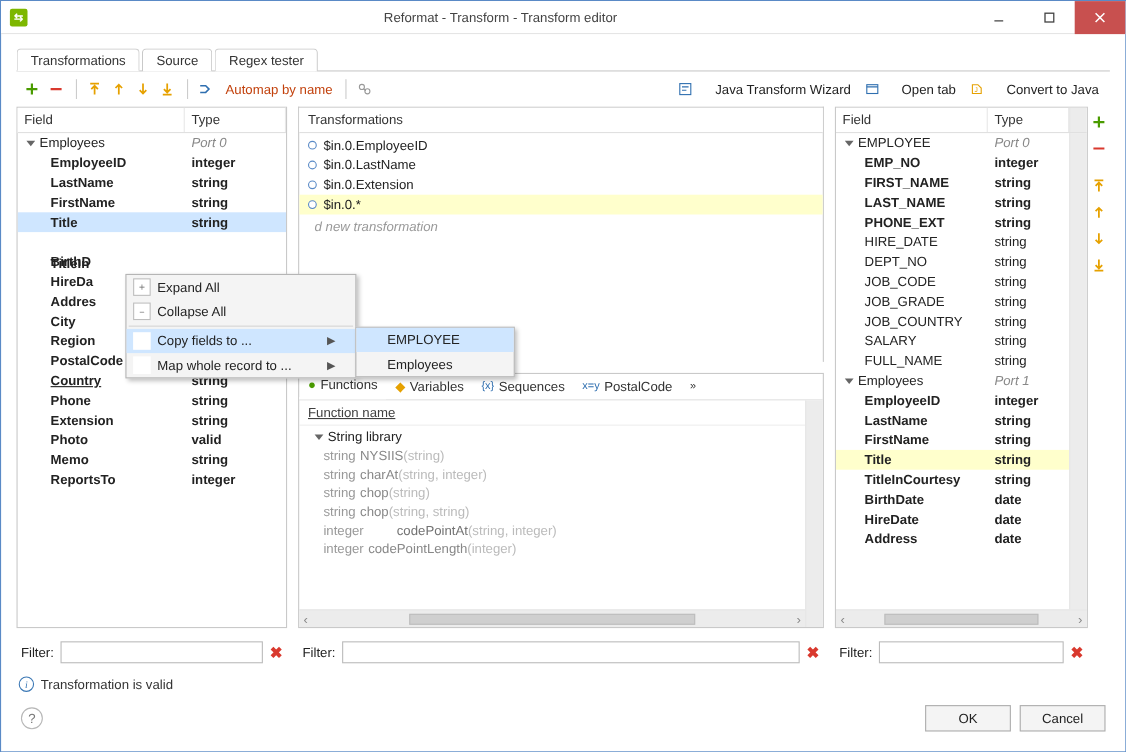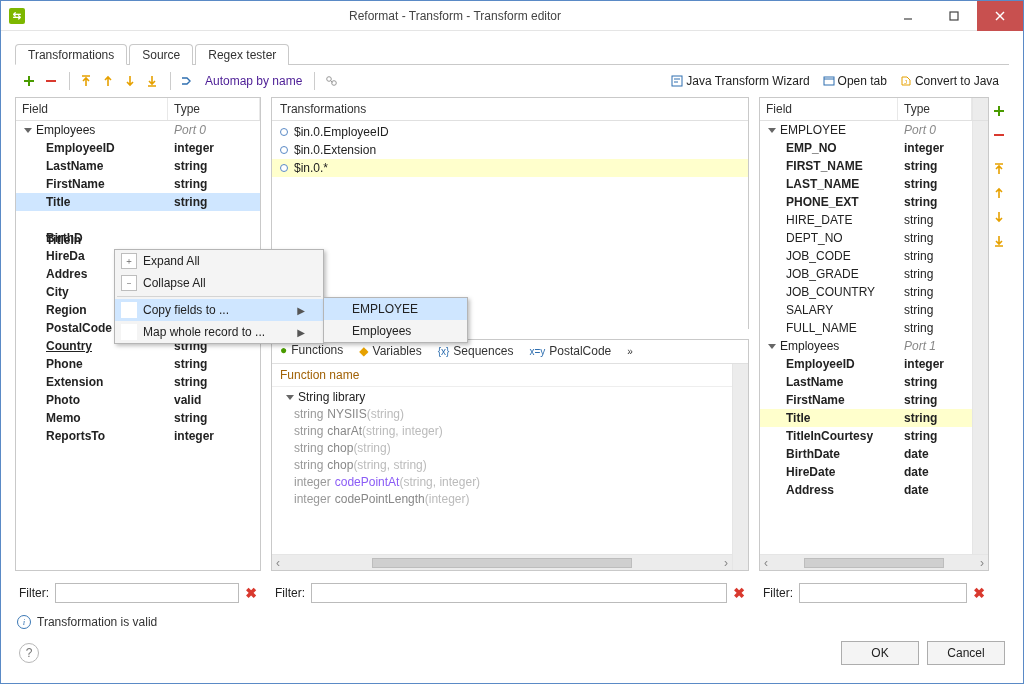--- a/index.html
+++ b/index.html
@@ -12,23 +12,23 @@
   .winbtn{width:46px;height:30px;display:flex;align-items:center;justify-content:center;}
   .winbtn.close{background:#c8504f;color:#fff;}
   .winbtn svg{width:10px;height:10px;}
   .body{flex:1;padding:12px 14px 14px 14px;display:flex;flex-direction:column;position:relative;}
   .tabs{display:flex;gap:0;border-bottom:1px solid #c9c9c9;height:22px;}
   .tab{padding:3px 12px 0 12px;border:1px solid #c9c9c9;border-bottom:none;background:#fff;border-radius:4px 4px 0 0;margin-right:2px;color:#333;cursor:default;position:relative;top:1px;}
   .tab.active{background:#fff;font-weight:normal;border-bottom:1px solid #fff;}
   .toolbar-row{display:flex;align-items:center;padding:6px 4px 6px 4px;}
   .tbtn{width:20px;height:20px;display:flex;align-items:center;justify-content:center;margin-right:2px;border-radius:2px;}
   .sep{width:1px;height:18px;background:#ccc;margin:0 6px;}
-  .tlbl{padding:2px 6px;color:#4c1d95;}
+  .tlbl{padding:2px 6px;color:#c2410c;}
   .spacer{flex:1;}
-  .linkbtn{display:flex;align-items:center;gap:2px;padding:2px 6px;color:#222;}
+  .linkbtn{display:flex;align-items:center;gap:20px;padding:2px 6px;color:#222;}
   .panels{flex:1;display:flex;gap:10px;min-height:0;}
   .panel{border:1px solid #c9c9c9;background:#fff;display:flex;flex-direction:column;min-height:0;}
   .panel.left{width:246px;}
   .panel.mid{flex:1;}
   .panel.right{width:230px;}
   .aux-col{width:20px;display:flex;flex-direction:column;gap:4px;padding-top:4px;}
   .thdr{display:flex;border-bottom:1px solid #e0e0e0;background:#fff;font-weight:normal;color:#333;}
   .thdr .c{padding:4px 6px;border-right:1px solid #e8e8e8;}
   .c-field{flex:1.1;}
   .c-type{width:92px;}
@@ -51,21 +51,21 @@
   .transform-list{flex:1;overflow:auto;padding:2px 0;}
   .trow{display:flex;align-items:center;height:18px;padding:0 8px;gap:6px;}
   .bullet{width:8px;height:8px;border:1px solid #5a8ac6;border-radius:50%;background:#fff;}
   .trow.last-hi{background:#ffffcc;}
   .addline{color:#999;font-style:italic;padding:4px 14px;}
   .mid-splitter{flex:1;border-top:1px solid #c9c9c9;display:flex;flex-direction:column;min-height:0;}
   .subtabs{display:flex;align-items:center;border-bottom:1px solid #e0e0e0;height:24px;}
   .subtab{display:flex;align-items:center;gap:4px;padding:0 8px;height:100%;color:#333;}
   .subtab.active{border-bottom:2px solid #fff;}
   .funcarea{flex:1;display:flex;flex-direction:column;min-height:0;}
-  .func-hdr{padding:4px 8px;border-bottom:1px solid #eee;color:#a16207;}
+  .func-hdr{padding:4px 8px;border-bottom:1px solid #eee;color:#404040;text-decoration:underline;}
   .func-list{flex:1;overflow:auto;padding:2px 0;}
   .frow{padding:1px 8px 1px 22px;color:#888;height:17px;display:flex;align-items:center;}
   .frow .sig{color:#bbb;}
   .frow .rt{color:#999;margin-right:4px;}
   .fgroup{padding:1px 8px 1px 12px;color:#222;display:flex;align-items:center;gap:4px;height:17px;}
   .hscroll{height:16px;border-top:1px solid #e5e5e5;display:flex;align-items:center;justify-content:space-between;padding:0 4px;color:#888;}
   .vscroll{width:16px;background:#f3f3f3;border-left:1px solid #e5e5e5;}
   .with-scroll{display:flex;flex:1;min-height:0;}
   .status{display:flex;align-items:center;gap:6px;padding:10px 2px 4px 2px;color:#333;}
   .info-ico{width:14px;height:14px;border-radius:50%;border:1px solid #3b78b5;color:#3b78b5;display:flex;align-items:center;justify-content:center;font-size:9px;font-style:italic;font-family:Georgia,serif;}
@@ -330,26 +330,31 @@
       <div style="display:flex;flex-direction:column;flex:1;min-height:0;">
         <div class="panel mid mid-top">
           <div class="thdr" style="padding:4px 8px;">Transformations</div>
           <div class="transform-list" id="tlist">
               <div class="trow ">
                 <span class="bullet"></span>
                 <span>$in.0.EmployeeID</span>
               </div>
               <div class="trow ">
                 <span class="bullet"></span>
+                <span>$in.0.LastName</span>
+              </div>
+              <div class="trow ">
+                <span class="bullet"></span>
                 <span>$in.0.Extension</span>
               </div>
               <div class="trow last-hi">
                 <span class="bullet"></span>
                 <span>$in.0.*</span>
               </div>
+              <div class="addline">d new transformation</div>
             </div>
         </div>
         <div class="panel mid mid-splitter" style="margin-top:10px;">
           <div class="subtabs">
             <div class="subtab active">
                 <span style="color:#4a9b00;">●</span>
                 <span>Functions</span>
               </div>
             <div class="subtab">
                 <span style="color:#e6a100;">◆</span>
@@ -390,21 +395,21 @@
                     <span style="color:#888;">chop</span>
                     <span class="sig">(string)</span>
                   </div>
                   <div class="frow">
                     <span class="rt">string</span>
                     <span style="color:#888;">chop</span>
                     <span class="sig">(string, string)</span>
                   </div>
                   <div class="frow">
                     <span class="rt">integer</span>
-                    <span style="color:#8b5cf6;">codePointAt</span>
+                    <span style="color:#737373;margin-left:26px;">codePointAt</span>
                     <span class="sig">(string, integer)</span>
                   </div>
                   <div class="frow">
                     <span class="rt">integer</span>
                     <span style="color:#888;">codePointLength</span>
                     <span class="sig">(integer)</span>
                   </div>
                 </div>
               <div class="hscroll scroll-rail">
                   <span>‹</span>

